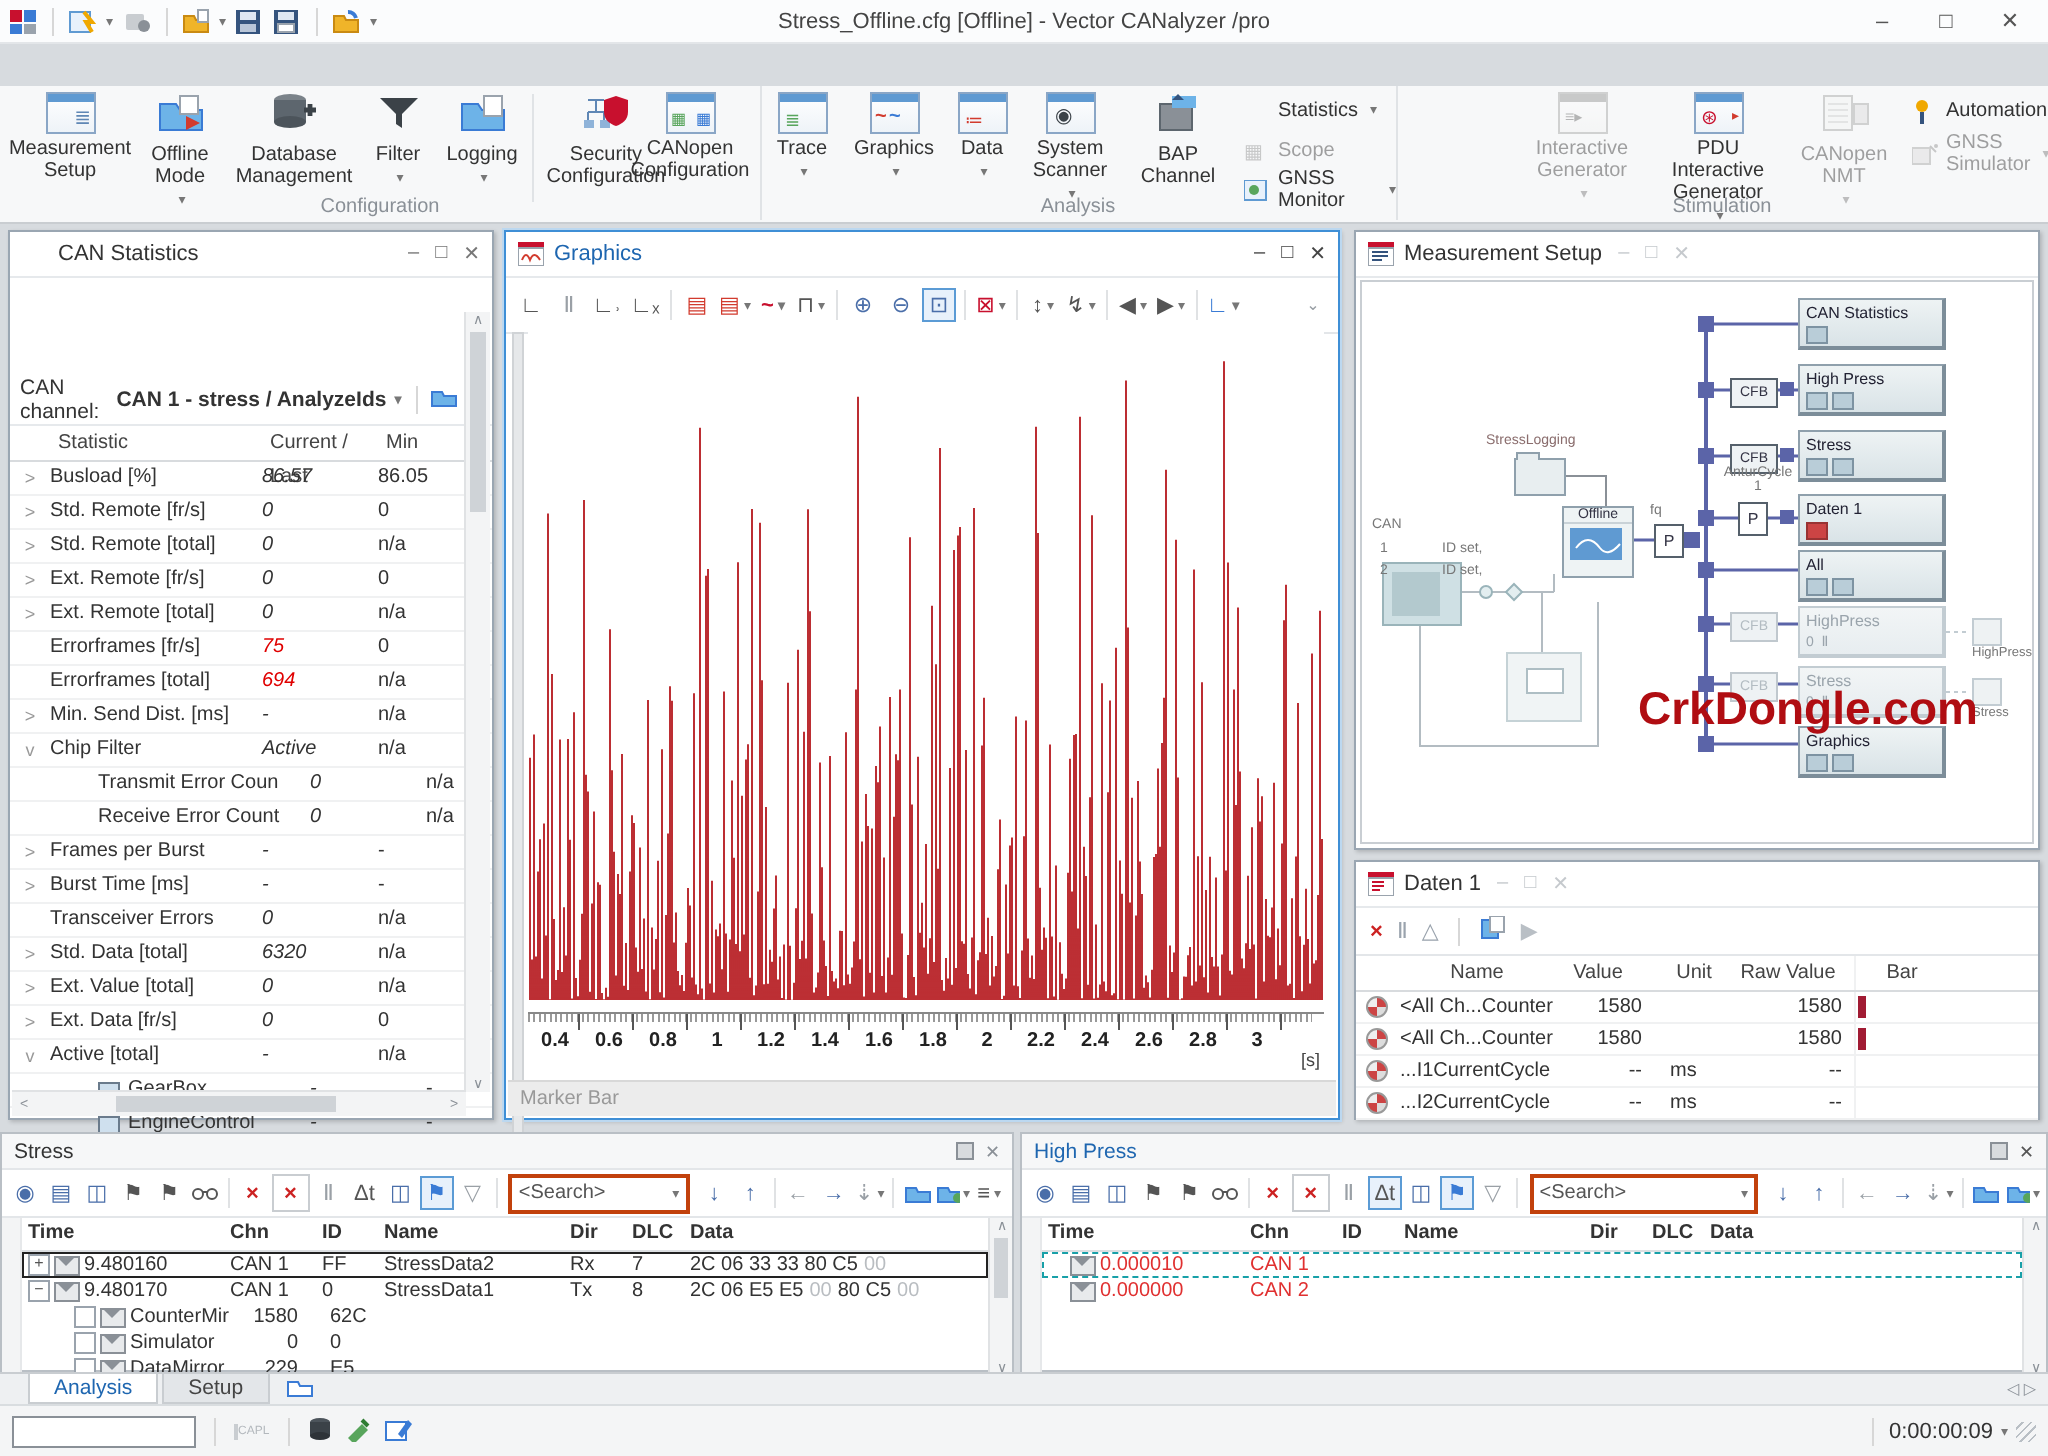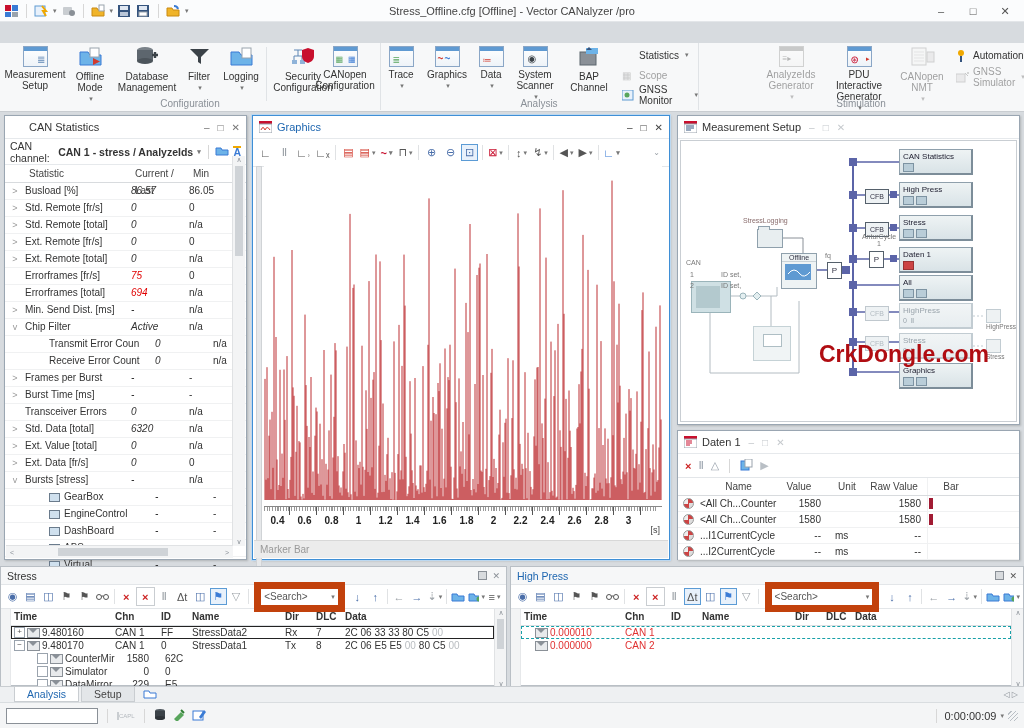--- a/index.html
+++ b/index.html
@@ -36,21 +36,21 @@
   .bars{background:linear-gradient(90deg,#3a7bd5 0 3px,transparent 3px 4px,#e2574c 4px 7px,transparent 7px 8px,#58a55c 8px 11px);height:9px;width:11px;margin-top:2px;}
   
   .panel{position:absolute;background:#fff;border:1px solid #9aa6b2;box-shadow:1px 1px 2px rgba(0,0,0,.18);box-sizing:border-box;}
   .pt{height:22px;display:flex;align-items:center;gap:5px;padding:0 6px;border-bottom:1px solid #e6e9ec;background:#fff;}
   .ptt{font-size:11px;color:#333;}
   .ptt.blue{color:#1e66b0;}
   .pwc{margin-left:auto;display:flex;gap:8px;color:#777;font-size:10px;}
   .pwc.dim{color:#c5c9cd;}
   .pic{width:13px;height:12px;position:relative;display:inline-block;}
   
-  .ch-row{height:25px;display:flex;align-items:center;padding:0 5px;gap:4px;border-bottom:1px solid #e6e9ec;font-size:10.5px;}
+  .ch-row{height:25px;display:flex;align-items:center;padding:0 5px;gap:4px;border-bottom:1px solid #e6e9ec;font-size:10.5px;margin-top:48px;}
   .combo{flex:0 0 auto;display:flex;align-items:center;}
   .sh{display:flex;height:17px;line-height:17px;font-size:10px;color:#444;border-bottom:1px solid #d8dbde;}
   .sh span{padding-left:4px;box-sizing:border-box;}
   .sr{display:flex;height:16px;line-height:16px;font-size:10px;border-bottom:1px solid #f0f1f2;}
   .se{width:20px;text-align:center;color:#999;font-size:9px;}
   .sn{width:106px;overflow:hidden;white-space:nowrap;display:flex;align-items:center;}
   .sc{width:58px;font-style:italic;}
   .sm{flex:1;}
   .sr.redcur .sc{color:#e00000;}
   .sr.lvl1 .sn{padding-left:24px;}
@@ -105,21 +105,21 @@
   .du{width:40px;padding-left:8px;box-sizing:border-box;}
   .drw{width:60px;text-align:right;padding-right:6px;box-sizing:border-box;}
   .dbar{width:46px;border-left:1px solid #f0f1f2;}
   .dbar i{display:none;}
   .dr.hasbar .dbar i{display:block;width:4px;height:11px;background:#a11b33;margin:2px 0 0 1px;}
   .pie{width:9px;height:9px;border-radius:50%;background:conic-gradient(#c44 0 25%,#ddd 25% 50%,#c44 50% 75%,#eee 75%);border:1px solid #999;}
   
   .dock{position:absolute;background:#fff;border:1px solid #b9bfc5;box-sizing:border-box;}
   .dktitle{height:17px;display:flex;align-items:center;padding:0 6px;font-size:10.5px;background:#f6f7f8;border-bottom:1px solid #e3e6e9;}
   .dtb2{height:23px;display:flex;align-items:center;gap:1px;padding:0 3px;border-bottom:1px solid #e3e6e9;}
-  .search{width:118px;height:16px;border:7px solid #c2410c;display:flex;align-items:center;font-size:10px;color:#555;padding:0 3px;justify-content:space-between;background:#fff;margin:0 3px;}
+  .search{width:118px;height:16px;border:2px solid #c2410c;display:flex;align-items:center;font-size:10px;color:#555;padding:0 3px;justify-content:space-between;background:#fff;margin:0 3px;}
   .th{display:flex;height:16px;line-height:16px;font-size:10px;color:#333;border-bottom:1px solid #dcdfe2;font-weight:bold;}
   .tr{display:flex;height:13px;line-height:13px;font-size:10px;position:relative;}
   .c-strip{width:9px;background:#f3f4f5;border-right:1px solid #e6e8ea;flex:0 0 auto;}
   .c0{width:104px;display:flex;align-items:center;gap:2px;padding-left:3px;box-sizing:border-box;overflow:hidden;}
   .c1{width:34px;} .c2{width:31px;margin-left:12px;} .c3{width:93px;} .c4{width:31px;} .c5{width:29px;}
   .c6{flex:1;white-space:nowrap;overflow:hidden;}
   .dim{color:#b9bdc1;margin-left:3px;}
   .expbox{width:9px;height:9px;border:1px solid #9aa3ad;font-size:8px;line-height:8px;text-align:center;color:#555;background:#fff;flex:0 0 auto;}
   .env2{width:11px;height:8px;border:1px solid #8a9097;background:#e8eaec;flex:0 0 auto;position:relative;}
   .env2::before{content:"";position:absolute;left:1px;top:0;border-left:4px solid transparent;border-right:4px solid transparent;border-top:4px solid #8a9097;}
@@ -310,21 +310,21 @@
         <span>GNSS Monitor</span>
       </div>
       <div class="rg-lbl">Analysis</div>
     </div>
 
     <div class="rgroup" style="left:698px;width:326px;border-right:none;">
       <div class="rb dd dis" style="left:64px;width:58px;">
         <span class="wicon">
             <span class="ov" style="left:3px;bottom:2px;color:#5d666e;font-size:8px;">≡▸</span>
           </span>
-        <span class="rlbl">AnalyzeIds
+        <span class="rlbl">Interactive
 Generator</span>
       </div>
       <div class="rb dd" style="left:126px;width:70px;">
         <span class="wicon">
             <span class="ov" style="left:3px;bottom:1px;color:#c8102e;font-size:10px;">⊛</span>
             <span class="ov" style="right:1px;bottom:2px;color:#d23b2e;font-size:7px;">▸</span>
           </span>
         <span class="rlbl">PDU Interactive
 Generator</span>
       </div>
@@ -535,21 +535,21 @@
           <span class="sn">
             <span>Ext. Data [fr/s]</span>
           </span>
           <span class="sc">0</span>
           <span class="sm">0</span>
         </div>
 
         <div class="sr">
           <span class="se">v</span>
           <span class="sn">
-            <span>Bursts [stress]</span>
+            <span>Active [total]</span>
           </span>
           <span class="sc">-</span>
           <span class="sm">n/a</span>
         </div>
 
         <div class="sr lvl1 node">
           <span class="se"></span>
           <span class="sn">
             <span class="nico"></span>
             <span>GearBox</span>

